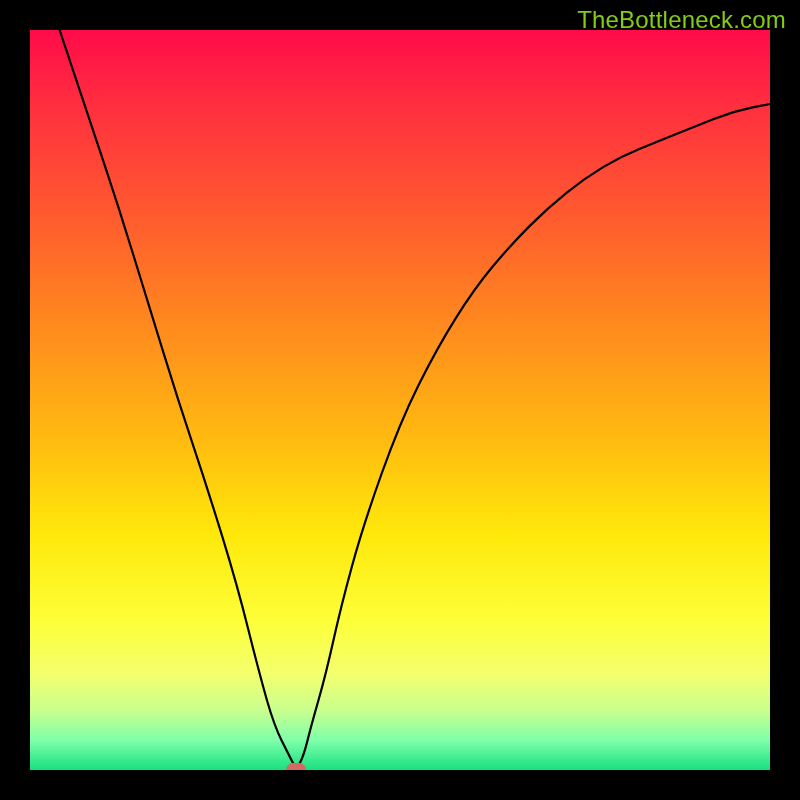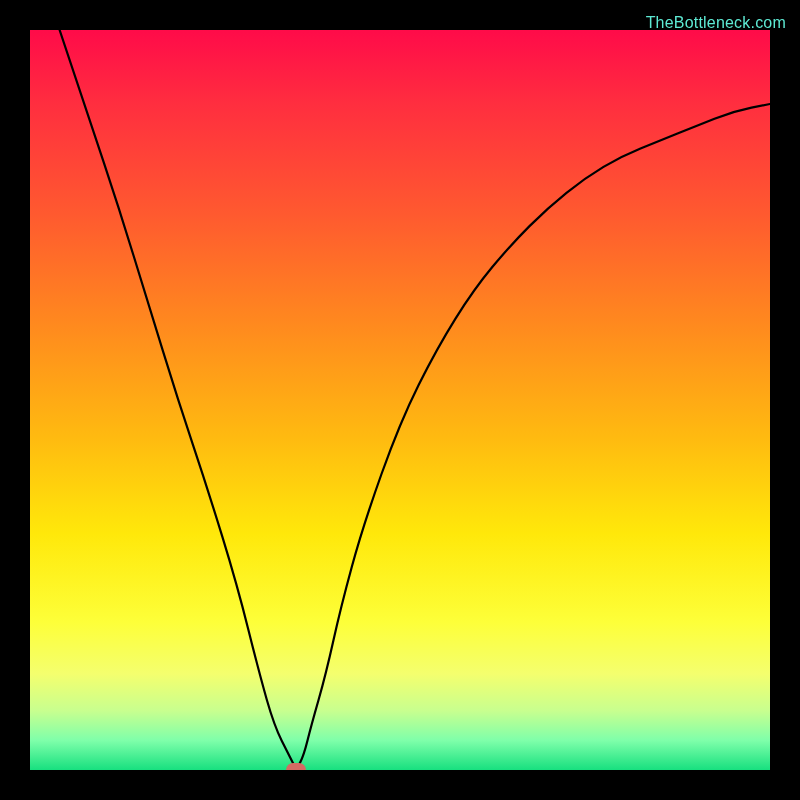--- a/index.html
+++ b/index.html
@@ -14,27 +14,26 @@
   .frame {
     position: relative;
     width: 800px;
     height: 800px;
     background: #000;
   }
   .watermark {
     position: absolute;
     top: 6px;
     right: 14px;
-    color: #5eead4;
-    font-size: 16px;
+    color: #84cc16;
+    font-size: 24px;
     font-weight: 500;
     letter-spacing: 0.2px;
     z-index: 10;
     user-select: none;
-    margin-top: 8px;
   }
   .plot-area {
     position: absolute;
     left: 30px;
     top: 30px;
     width: 740px;
     height: 740px;
     overflow: hidden;
   }
   .gradient {

